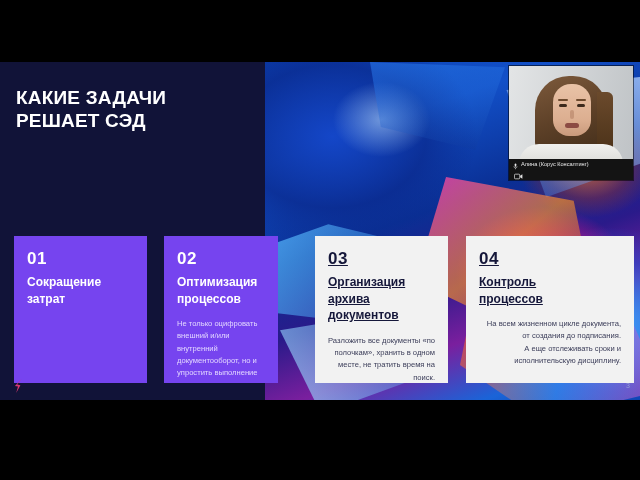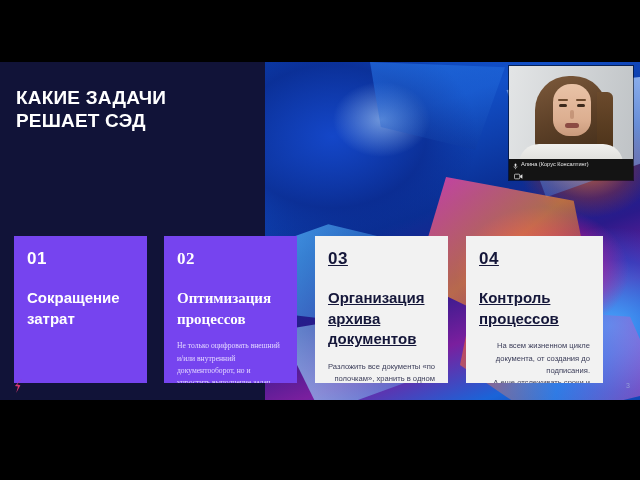--- a/index.html
+++ b/index.html
@@ -57,31 +57,31 @@
   }
 
   
   .card{
     position:absolute;top:174px;height:147px;box-sizing:border-box;
     padding:14px 13px 0 13px;overflow:hidden;
   }
   .card.purple{background:#7644ef;}
   .card.light{background:#f2f2f2;}
   .card .num{font-weight:bold;font-size:17px;line-height:1;letter-spacing:.5px;}
-  .card .heading{font-weight:bold;font-size:15px;line-height:1.38;margin-top:21px;}
+  .card .heading{font-weight:bold;font-size:12px;line-height:1.38;margin-top:7px;}
   .card .body{font-size:7.6px;line-height:1.62;margin-top:11px;}
   .card.purple .num,.card.purple .heading{color:#ffffff;}
   .card.purple .body{color:#e2d6ff;}
   .card.light .num,.card.light .heading{color:#15173a;text-decoration:underline;}
   .card.light .body{color:#3a3c58;text-align:right;}
 
   #card1{left:14px;width:133px;}
-  #card2{left:164px;width:133px;font-family:Liberation Serif, serif;}
+  #card2{left:164px;width:114px;}
   #card3{left:315px;width:133px;}
-  #card4{left:466px;width:137px;}
+  #card4{left:466px;width:168px;}
 
   
   #logo-mark{position:absolute;left:14px;top:317px;width:10px;height:14px;}
   #page-num{position:absolute;right:10px;top:320px;font-size:7px;color:#9fb6d8;opacity:.75;}
 
   
   #webcam{
     position:absolute;left:509px;top:66px;width:124px;height:114px;
     background:#1b1b1b;overflow:hidden;box-shadow:0 0 0 1px rgba(0,0,0,.55);
   }

